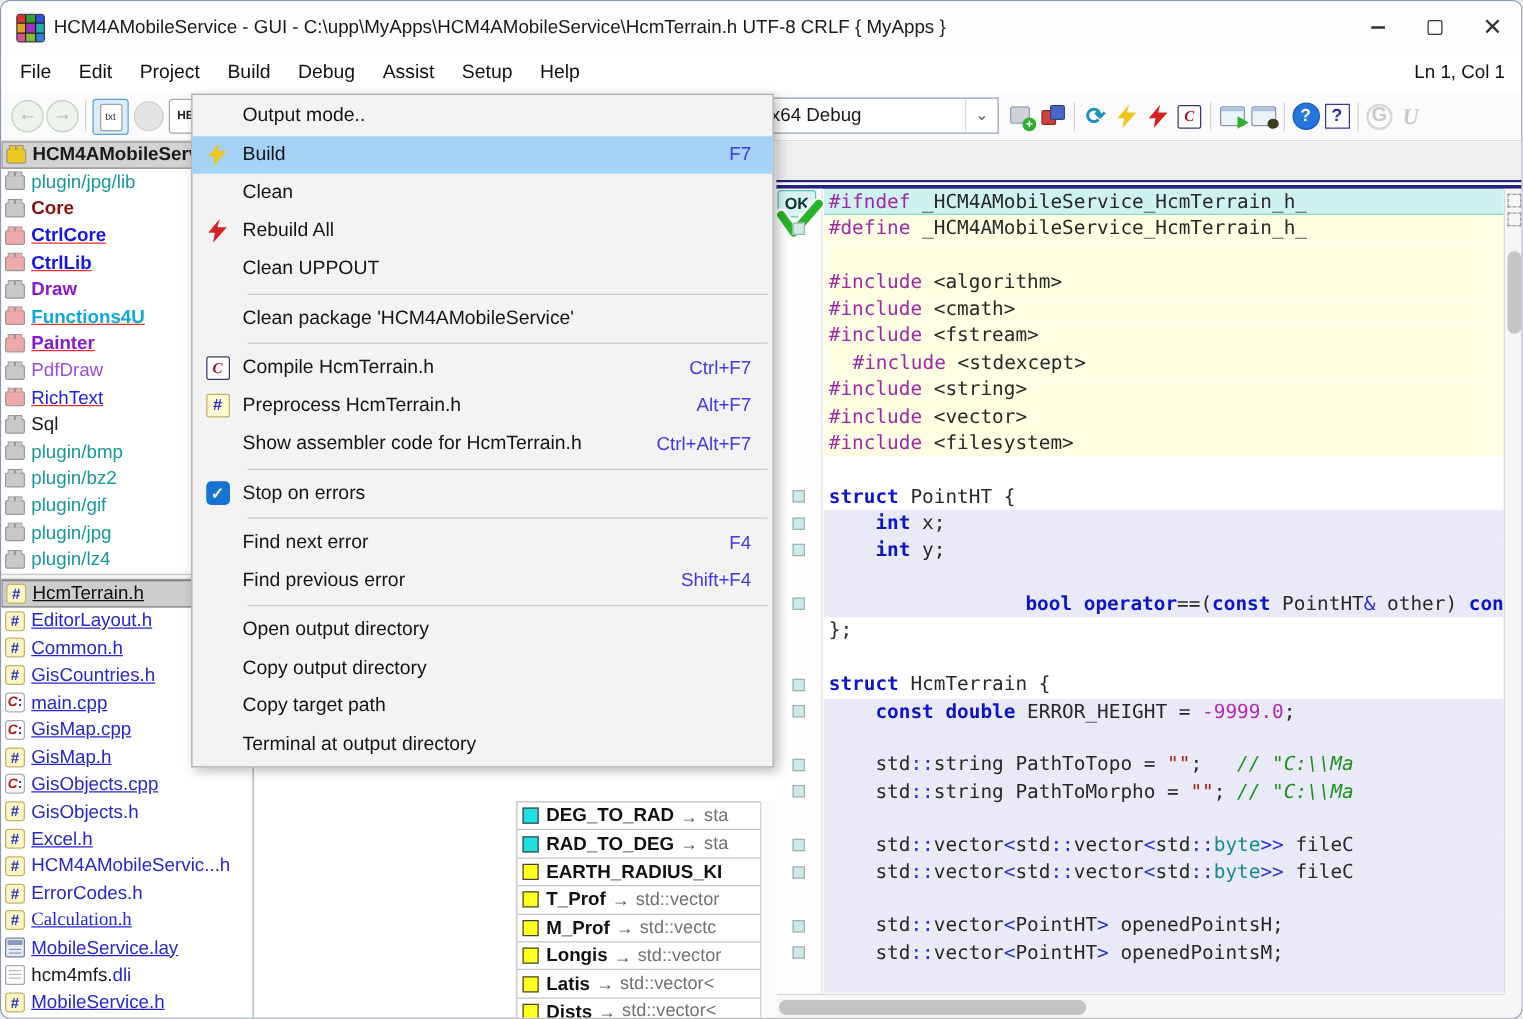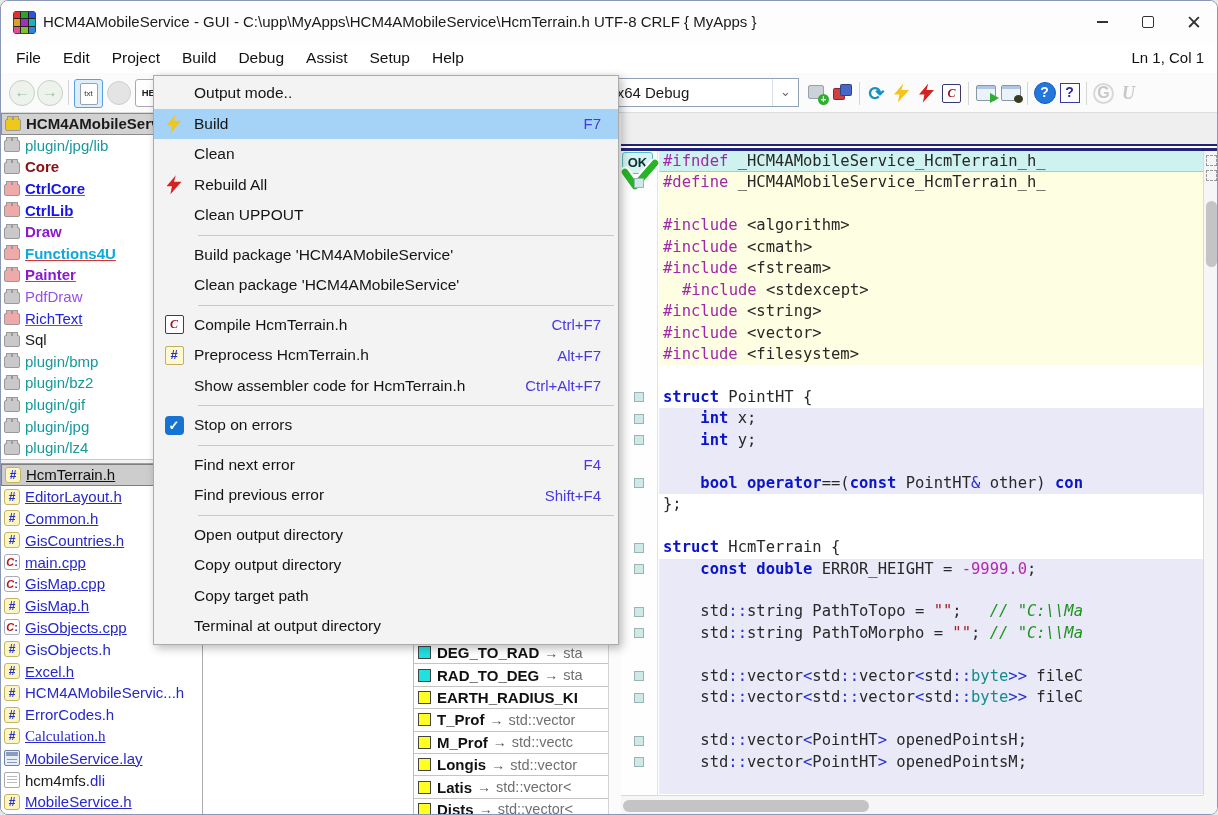--- a/index.html
+++ b/index.html
@@ -482,21 +482,21 @@
         <div class="code-line bg-y" style="top: 107.25px;"><span class="tk-pp">#include</span><span class="tk-id"> &lt;fstream&gt;</span></div>
         <div class="code-line bg-y" style="top: 128.7px; padding-left: 23px;"><span class="tk-pp">#include</span><span class="tk-id"> &lt;stdexcept&gt;</span></div>
         <div class="code-line bg-y" style="top: 150.15px;"><span class="tk-pp">#include</span><span class="tk-id"> &lt;string&gt;</span></div>
         <div class="code-line bg-y" style="top: 171.6px;"><span class="tk-pp">#include</span><span class="tk-id"> &lt;vector&gt;</span></div>
         <div class="code-line bg-y" style="top: 193.05px;"><span class="tk-pp">#include</span><span class="tk-id"> &lt;filesystem&gt;</span></div>
         <div class="code-line bg-w" style="top: 214.5px;"></div>
         <div class="code-line bg-w" style="top: 235.95px;"><span class="tk-kw">struct</span><span class="tk-id"> PointHT {</span></div>
         <div class="code-line bg-l" style="top: 257.4px;"><span class="tk-id">    </span><span class="tk-kw">int</span><span class="tk-id"> x;</span></div>
         <div class="code-line bg-l" style="top: 278.85px;"><span class="tk-id">    </span><span class="tk-kw">int</span><span class="tk-id"> y;</span></div>
         <div class="code-line bg-l" style="top: 300.3px;"></div>
-        <div class="code-line bg-l" style="top: 321.75px;"><span class="tk-id">    </span><span class="tk-kw">bool</span><span class="tk-id"> </span><span class="tk-kw">operator</span><span class="tk-id">==(</span><span class="tk-kw">const</span><span class="tk-id"> PointHT</span><span class="tk-op">&amp;</span><span class="tk-id"> other) </span><span class="tk-kw">con</span></div>
+        <div class="code-line bg-l" style="top: 321.75px; text-align: right;"><span class="tk-id">    </span><span class="tk-kw">bool</span><span class="tk-id"> </span><span class="tk-kw">operator</span><span class="tk-id">==(</span><span class="tk-kw">const</span><span class="tk-id"> PointHT</span><span class="tk-op">&amp;</span><span class="tk-id"> other) </span><span class="tk-kw">con</span></div>
         <div class="code-line bg-w" style="top: 343.2px;"><span class="tk-id">};</span></div>
         <div class="code-line bg-w" style="top: 364.65px;"></div>
         <div class="code-line bg-w" style="top: 386.1px;"><span class="tk-kw">struct</span><span class="tk-id"> HcmTerrain {</span></div>
         <div class="code-line bg-l" style="top: 407.55px;"><span class="tk-id">    </span><span class="tk-kw">const</span><span class="tk-id"> </span><span class="tk-kw">double</span><span class="tk-id"> ERROR_HEIGHT = </span><span class="tk-num">-9999.0</span><span class="tk-id">;</span></div>
         <div class="code-line bg-l" style="top: 429px;"></div>
         <div class="code-line bg-l" style="top: 450.45px;"><span class="tk-id">    std</span><span class="tk-op">::</span><span class="tk-id">string PathToTopo = </span><span class="tk-str">""</span><span class="tk-id">;   </span><span class="tk-com">// "C:\\Ma</span></div>
         <div class="code-line bg-l" style="top: 471.9px;"><span class="tk-id">    std</span><span class="tk-op">::</span><span class="tk-id">string PathToMorpho = </span><span class="tk-str">""</span><span class="tk-id">; </span><span class="tk-com">// "C:\\Ma</span></div>
         <div class="code-line bg-l" style="top: 493.35px;"></div>
         <div class="code-line bg-l" style="top: 514.8px;"><span class="tk-id">    std</span><span class="tk-op">::</span><span class="tk-id">vector</span><span class="tk-op">&lt;</span><span class="tk-id">std</span><span class="tk-op">::</span><span class="tk-id">vector</span><span class="tk-op">&lt;</span><span class="tk-id">std</span><span class="tk-op">::</span><span class="tk-type">byte</span><span class="tk-op">&gt;&gt;</span><span class="tk-id"> fileC</span></div>
         <div class="code-line bg-l" style="top: 536.25px;"><span class="tk-id">    std</span><span class="tk-op">::</span><span class="tk-id">vector</span><span class="tk-op">&lt;</span><span class="tk-id">std</span><span class="tk-op">::</span><span class="tk-id">vector</span><span class="tk-op">&lt;</span><span class="tk-id">std</span><span class="tk-op">::</span><span class="tk-type">byte</span><span class="tk-op">&gt;&gt;</span><span class="tk-id"> fileC</span></div>
@@ -538,24 +538,20 @@
         </div>
         <span class="mi-label">Rebuild All</span>
       </div>
       <div class="menu-item">
         <div class="mi-icon"></div>
         <span class="mi-label">Clean UPPOUT</span>
       </div>
       <div class="menu-sep"></div>
       <div class="menu-item">
         <div class="mi-icon"></div>
-        <span class="mi-label">Build package 'HCM4AMobileService'</span>
-      </div>
-      <div class="menu-item">
-        <div class="mi-icon"></div>
         <span class="mi-label">Clean package 'HCM4AMobileService'</span>
       </div>
       <div class="menu-sep"></div>
       <div class="menu-item">
         <div class="mi-icon">
           <span class="lbox">C</span>
         </div>
         <span class="mi-label">Compile HcmTerrain.h</span>
         <span class="mi-short">Ctrl+F7</span>
       </div>

